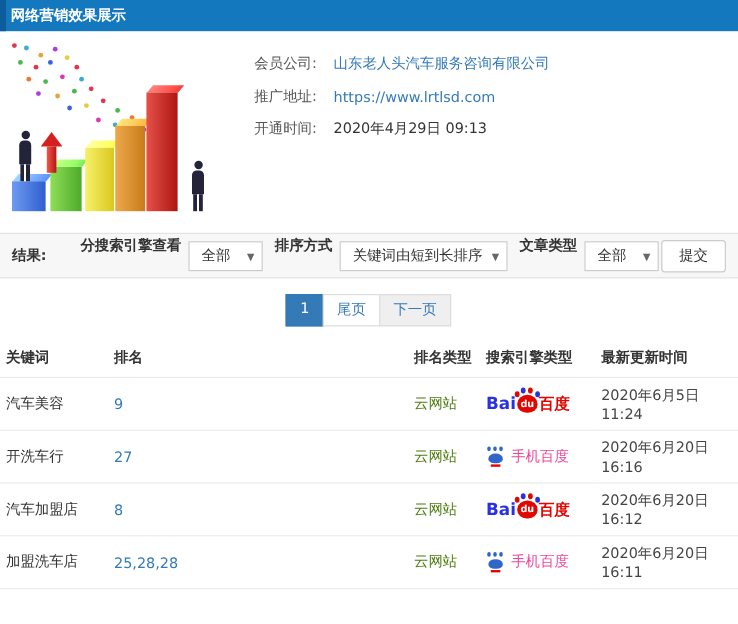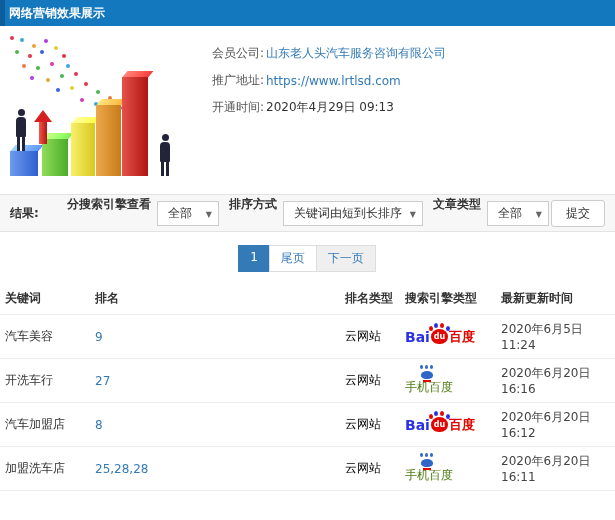--- a/index.html
+++ b/index.html
@@ -48,21 +48,21 @@
   .person .body { width:10px; height:20px; background:#23233a; margin:1px auto 0;
     border-radius:4px 4px 1px 1px; }
   .person .legs { width:8px; height:14px; margin:0 auto;
     background:linear-gradient(90deg,#23233a 40%,#fff 40%,#fff 60%,#23233a 60%); }
   .person-a { left:14px; bottom:39px; }
   .person-b { left:158px; bottom:14px; }
   
   .info { flex:1; padding-top:14px; }
   .info-row { display:flex; align-items:center; height:27px; }
   .info-label { width:82px; text-align:right; color:#555; flex:none; }
-  .info-value { margin-left:2px; }
+  .info-value { margin-left:14px; }
   a.link { color:#337ab7; text-decoration:none; }
   .num-orange { color:#f4512c; }
   .unit-blue { color:#337ab7; }
   
   .filter-bar { margin-top:2px; background:#f7f7f7; border-top:1px solid #e3e3e3;
     border-bottom:1px solid #e3e3e3; height:38px; display:flex; align-items:center;
     padding:0 10px; }
   .result-label { font-weight:bold; color:#333; }
   .spacer { flex:1; }
   .f-label { font-weight:bold; margin:0 6px 18px 10px; }
@@ -81,37 +81,37 @@
   .page-item.active { background:#337ab7; border-color:#337ab7; color:#fff; }
   .page-item.next { background:#efefef; }
   
   table { width:100%; border-collapse:collapse; font-size:12px; }
   th { text-align:left; font-weight:bold; color:#333; padding:8px 5px 7px; }
   td { padding:6px 5px; border-top:1px solid #ececec; height:26px; }
   tr:last-child td { border-bottom:1px solid #ececec; }
   .col-kw { width:90px; } .col-rank { width:250px; } .col-type { width:60px; }
   .col-eng { width:96px; } .col-time { width:auto; }
   .rank-val { color:#337ab7; }
-  .type-val { color:#000000;margin-top:47px; }
+  .type-val { color:#4d7c0f;margin-top:47px; }
   .time-val { color:#444; }
   
   .bd-logo { display:inline-flex; align-items:center; font-weight:bold; }
   .bd-bai { color:#2932e1; font-size:14px; }
   .bd-paw { position:relative; width:17px; height:15px; background:#e10601;
     border-radius:50% 50% 46% 46%; margin:0 1px; display:inline-flex;
     align-items:center; justify-content:center; }
   .bd-du { color:#fff; font-size:8px; font-weight:bold; }
   .bd-paw .toe { position:absolute; width:4px; height:5px; border-radius:50%; }
   .toe1 { left:-2px; top:-3px; background:#e10601; }
   .toe2 { left:3px; top:-6px; background:#2932e1; }
   .toe3 { left:9px; top:-6px; background:#e10601; }
   .toe4 { right:-2px; top:-3px; background:#2932e1; }
   .bd-cn { color:#e10601; font-size:13px; }
   
-  .mb-logo { display:inline-flex; align-items:center; color:#4d7c0f;flex-direction:column; }
+  .mb-logo { display:inline-flex; color:#ec4899; }
   .mb-paw { position:relative; width:16px; height:14px; margin-right:5px; }
   .mb-pad { position:absolute; left:2px; bottom:0; width:12px; height:8px;
     background:#2e66c9; border-radius:50% 50% 42% 42%; }
   .mb-paw .mtoe { position:absolute; width:3px; height:4px; border-radius:50%; background:#2e66c9; top:0; }
   .mt1 { left:1px; } .mt2 { left:6px; top:-2px; } .mt3 { left:11px; }
   .mb-paw::after { content:""; position:absolute; left:4px; bottom:-3px; width:8px; height:2px; background:#e10601; }
 </style>
 </head>
 <body>
 

